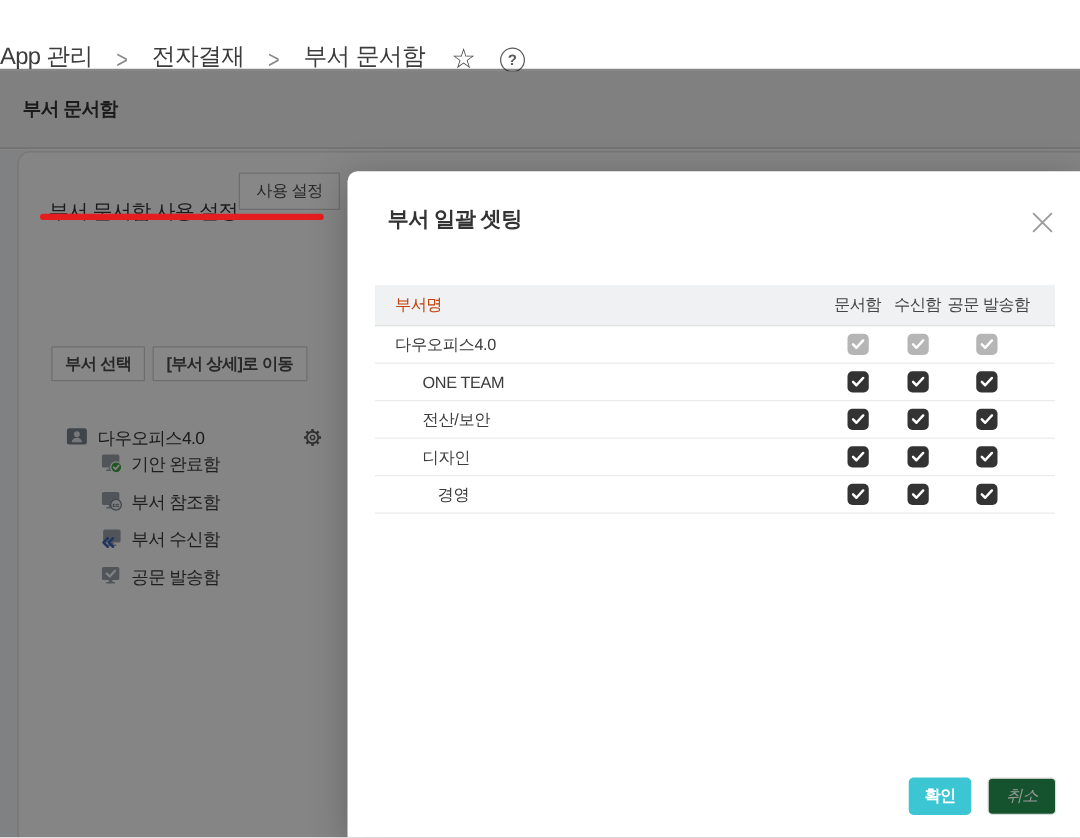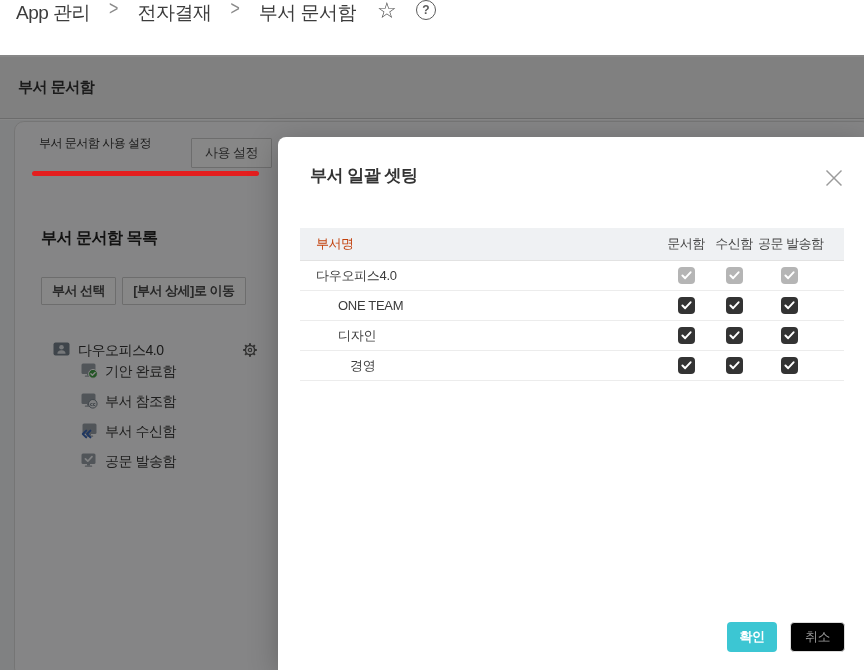--- a/index.html
+++ b/index.html
@@ -3,39 +3,39 @@
 <meta charset="utf-8">
 <style>
   * { margin:0; padding:0; box-sizing:border-box; }
   html,body { width:864px; height:670px; overflow:hidden; }
   body { font-family:"Liberation Sans","DejaVu Sans",sans-serif; background:#fff; position:relative; }
   .screen { position:absolute; inset:0; width:864px; height:670px; overflow:hidden; }
 
   
   .breadcrumb-bar { position:absolute; left:0; top:0; right:0; height:60px;
     background:#fff; border-bottom:2px solid #b0b0b0;
-    display:flex; align-items:flex-start; padding-left:16px; gap:19px; }
+    display:flex; align-items:flex-end; padding-left:0; gap:19px; }
   .bc-item { font-size:19px; color:#3c3c3c; letter-spacing:-0.5px; cursor:pointer; }
   .bc-item.current { cursor:default; }
   .bc-sep { font-size:16px; color:#8a8a8a; transform:scaleY(1.25); font-weight:400; }
   .bc-star { font-size:22px; color:#4a4a4a; line-height:1; margin-left:2px; cursor:pointer; }
   .bc-help { width:20px; height:20px; border:1.5px solid #5a5a5a; border-radius:50%;
     display:inline-flex; align-items:center; justify-content:center;
     font-size:12px; font-weight:700; color:#5a5a5a; cursor:pointer; }
 
   
   .page-titlebar { position:absolute; left:0; top:57px; right:0; height:62px;
     background:#f1f1f1; border-bottom:1px solid #cccccc;
     display:flex; align-items:center; padding-left:18px; }
   .page-titlebar span { font-size:15px; font-weight:600; color:#333; letter-spacing:-0.5px; }
   .page-body { position:absolute; left:0; top:120px; right:0; bottom:0; background:#f2f3f5; }
   .card { position:absolute; left:14px; top:1px; right:-8px; bottom:-8px;
     background:#fcfcfd; border:1px solid #dedede; border-radius:10px; }
 
-  .usage-label { position:absolute; left:24px; top:13px; font-size:12px; color:#333; letter-spacing:-0.5px; }
+  .usage-label { position:absolute; left:24px; top:37px; font-size:16px; color:#333; letter-spacing:-0.5px; }
   .btn { background:#fff; border:1px solid #cfcfcf; border-radius:1px; color:#4c4c4c;
     font-size:13px; letter-spacing:-0.5px; cursor:pointer; font-family:inherit; }
   .usage-btn { position:absolute; left:176px; top:16px; height:30px; padding:0 13px; }
   .list-title { position:absolute; left:26px; top:106px; font-size:16px; font-weight:700; color:#222; letter-spacing:-0.5px; }
   .btn-row { position:absolute; left:26px; top:155px; display:flex; gap:6px; }
   .btn-row .btn { height:28px; padding:0 10px;font-weight:bold; }
 
   .tree { position:absolute; left:38px; top:217px; width:220px; }
   .tree-root { display:flex; align-items:center; height:24px; }
   .tree-root .lbl { margin-left:7px; font-size:14px; color:#333; letter-spacing:-0.5px; }
@@ -71,22 +71,22 @@
   .cb { width:17px; height:17px; border-radius:4px; background:#333;
     display:inline-flex; align-items:center; justify-content:center; cursor:pointer; }
   .cb.disabled { background:#b5b5b5; cursor:default; }
   .cb svg { width:11px; height:9px; display:block; }
 
   .modal-footer { position:absolute; left:0; right:16px; top:485px; height:30px; }
   .confirm-btn { position:absolute; left:449px; top:0; width:50px; height:30px; border:none;
     border-radius:4px; background:#3cc6d3; color:#fff; font-size:13px; font-weight:600;
     letter-spacing:-0.5px; cursor:pointer; font-family:inherit; }
   .cancel-btn { position:absolute; left:512px; top:0; width:55px; height:30px;
-    background:#000000; border:1px solid #dcdcdc; border-radius:4px; color:#9a9a9a;
-    font-size:13px; letter-spacing:-0.5px; cursor:pointer; font-family:inherit; }
+    background:#14532d; border:1px solid #dcdcdc; border-radius:4px; color:#9a9a9a;
+    font-size:13px; letter-spacing:-0.5px; cursor:pointer; font-family:inherit;font-style:italic; }
 </style>
 </head>
 <body>
 
 <div class="screen">
 
   <header class="breadcrumb-bar">
     <span class="bc-item">App 관리</span>
     <span class="bc-sep">&gt;</span>
     <span class="bc-item">전자결재</span>
@@ -100,21 +100,20 @@
 
   <div class="page-titlebar">
     <span>부서 문서함</span>
   </div>
 
   <div class="page-body">
     <div class="card">
       <span class="usage-label">부서 문서함 사용 설정</span>
       <button class="btn usage-btn">사용 설정</button>
 
-      <div class="list-title">부서 문서함 목록</div>
 
       <div class="btn-row">
         <button class="btn">부서 선택</button>
         <button class="btn">[부서 상세]로 이동</button>
       </div>
 
       <div class="tree">
         <div class="tree-root">
           <span>
             <svg width="18" height="16" viewBox="0 0 18 16">
@@ -261,20 +260,44 @@
             </div>
     <div class="ccell">
               <span class="cb" style="background: rgb(51, 51, 51);">
                 <svg viewBox="0 0 12 10">
                   <polyline points="1.5,5 4.5,8 10.5,1.5" fill="none" stroke="#fff" stroke-width="2.2" stroke-linecap="round" stroke-linejoin="round"></polyline>
                 </svg>
               </span>
             </div>
   </div>
 
+  <div class="trow">
+    <div class="tname indent-1">전산/보안</div>
+    <div class="ccell">
+              <span class="cb" style="background: rgb(51, 51, 51);">
+                <svg viewBox="0 0 12 10">
+                  <polyline points="1.5,5 4.5,8 10.5,1.5" fill="none" stroke="#fff" stroke-width="2.2" stroke-linecap="round" stroke-linejoin="round"></polyline>
+                </svg>
+              </span>
+            </div>
+    <div class="ccell">
+              <span class="cb" style="background: rgb(51, 51, 51);">
+                <svg viewBox="0 0 12 10">
+                  <polyline points="1.5,5 4.5,8 10.5,1.5" fill="none" stroke="#fff" stroke-width="2.2" stroke-linecap="round" stroke-linejoin="round"></polyline>
+                </svg>
+              </span>
+            </div>
+    <div class="ccell">
+              <span class="cb" style="background: rgb(51, 51, 51);">
+                <svg viewBox="0 0 12 10">
+                  <polyline points="1.5,5 4.5,8 10.5,1.5" fill="none" stroke="#fff" stroke-width="2.2" stroke-linecap="round" stroke-linejoin="round"></polyline>
+                </svg>
+              </span>
+            </div>
+  </div>
 
 
   <div class="trow">
     <div class="tname indent-1">디자인</div>
     <div class="ccell">
               <span class="cb" style="background: rgb(51, 51, 51);">
                 <svg viewBox="0 0 12 10">
                   <polyline points="1.5,5 4.5,8 10.5,1.5" fill="none" stroke="#fff" stroke-width="2.2" stroke-linecap="round" stroke-linejoin="round"></polyline>
                 </svg>
               </span>

